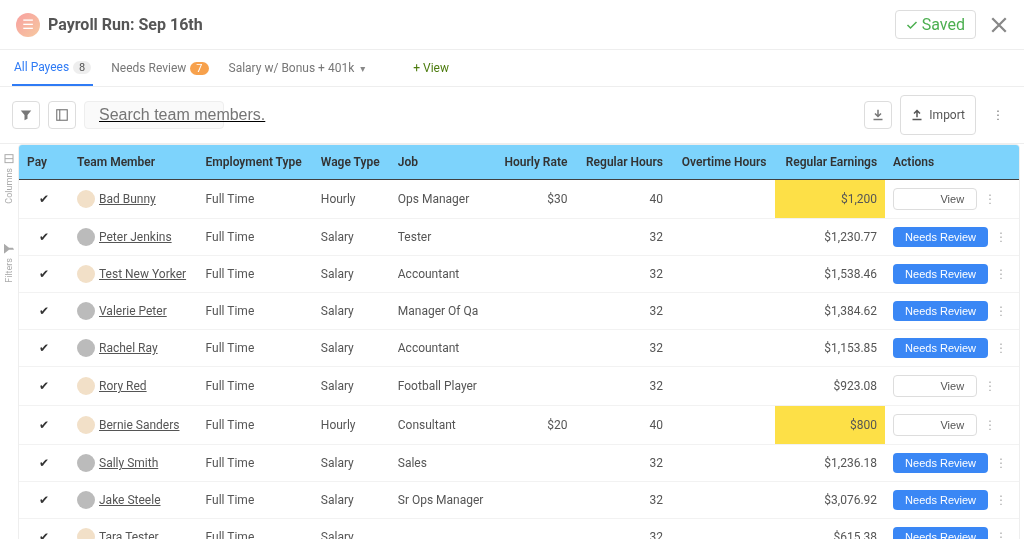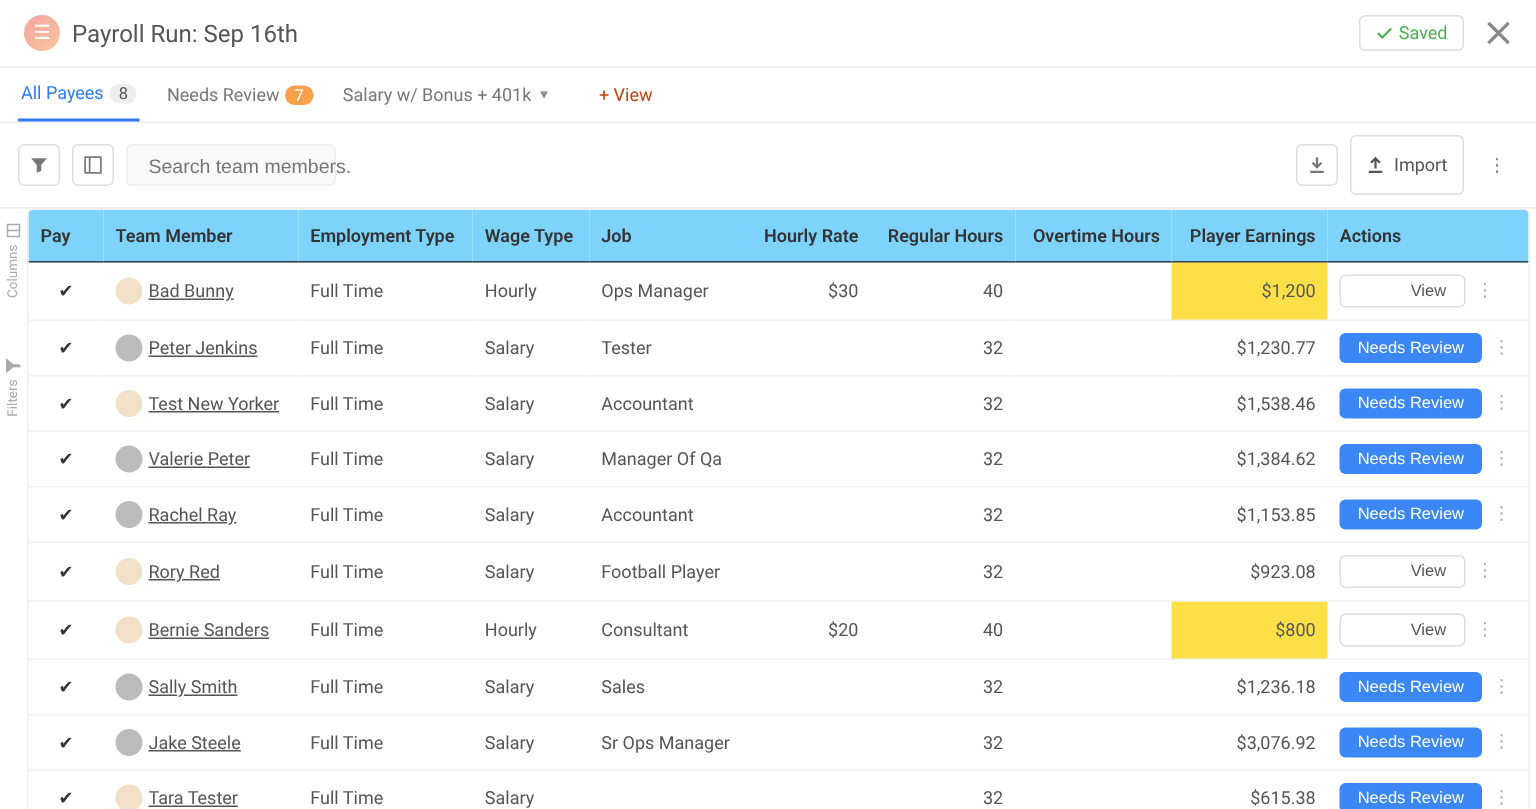--- a/index.html
+++ b/index.html
@@ -1,36 +1,36 @@
 <!DOCTYPE html>
 <html><head>
 <meta charset="utf-8">
 <style>
   * { box-sizing: border-box; margin: 0; padding: 0; }
   body { font-family: -apple-system, BlinkMacSystemFont, "Segoe UI", Roboto, Helvetica, Arial, sans-serif; font-size: 12px; color: #333; background: #fff; }
 
   .header { display: flex; align-items: center; padding: 10px 16px; border-bottom: 1px solid #eee; }
   .header-logo { width: 24px; height: 24px; border-radius: 50%; background: linear-gradient(135deg,#f8a0a0,#f6c9a0); margin-right: 8px; display:flex; align-items:center; justify-content:center; color:#fff; font-size:13px; }
-  .header-title { font-size: 16px; font-weight: 400; color: #555; flex:1; }
-  .saved-btn { border:1px solid #ddd; border-radius:4px; padding:4px 10px; font-size:12px; color:#4CAF50; display:flex; align-items:center; gap:4px;justify-content:flex-end; }
+  .header-title { font-size: 16px; font-weight: 700; color: #555; flex:1; }
+  .saved-btn { border:1px solid #ddd; border-radius:4px; padding:4px 10px; font-size:16px; color:#4CAF50; display:flex; align-items:center; gap:4px;justify-content:flex-end; }
   .saved-btn svg { width:12px; height:12px; }
   .close-icon { margin-left:14px; color:#888; width:18px; height:18px; cursor:pointer; }
 
   .tabs { display:flex; align-items:center; padding: 0 12px; border-bottom:1px solid #eee; gap:16px; font-size:12px; }
   .tab { padding:10px 2px; color:#777; display:flex; align-items:center; gap:4px; cursor:pointer; }
   .tab.active { color:#2F7BF5; border-bottom:2px solid #2F7BF5; }
   .tab-badge { background:#eee; border-radius:8px; padding:0 6px; font-size:11px; color:#555; }
   .tab-badge.orange { background:#f7a14c; color:#fff; }
   .chev { color:#888; font-size:10px; margin-left:2px; }
-  .add-view { color:#c2410c; margin-left:14px; }
+  .add-view { color:#4d7c0f; margin-left:28px; }
 
   .toolbar { display:flex; align-items:center; padding:8px 12px; gap:8px; border-bottom:1px solid #eee; }
   .icon-btn { border:1px solid #ddd; border-radius:4px; width:28px; height:28px; display:flex; align-items:center; justify-content:center; background:#fff; color:#777; cursor:pointer; }
   .search { border:1px solid #eee; border-radius:4px; height:28px; width:140px; display:flex; align-items:center; padding:0 8px; color:#aaa; gap:6px; background:#fafafa; }
-  .search input { border:none; outline:none; background:transparent; font-size:13px; flex:1; }
+  .search input { border:none; outline:none; background:transparent; font-size:16px; flex:1;text-decoration:underline; }
   .toolbar-spacer { flex:1; }
   .import-btn { border:1px solid #ddd; border-radius:4px; height:40px; padding:0 10px; display:flex; align-items:center; gap:6px; color:#555; font-size:12px; cursor:pointer; }
 
   .main { display:flex; }
   .side-rails { width:18px; display:flex; flex-direction:column; align-items:center; padding-top:10px; gap:40px; color:#aaa; font-size:9px; }
   .side-rail { writing-mode:vertical-rl; transform:rotate(180deg); display:flex; align-items:center; gap:4px; cursor:pointer; }
   .side-rail svg { transform:rotate(90deg); width:10px; height:10px; }
 
   .table-wrap { flex:1; border:1px solid #eee; border-radius:4px; margin:0 4px 0 0; overflow:hidden; }
   table { width:100%; border-collapse:collapse; font-size:12px; }
@@ -140,21 +140,21 @@
       <thead>
         <tr>
           <th>Pay</th>
           <th>Team Member</th>
           <th>Employment Type</th>
           <th>Wage Type</th>
           <th>Job</th>
           <th class="num">Hourly Rate</th>
           <th class="num">Regular Hours</th>
           <th class="num">Overtime Hours</th>
-          <th class="num">Player Earnings</th>
+          <th class="num">Regular Earnings</th>
           <th>Actions</th>
         </tr>
       </thead>
       <tbody id="tbody">
           <tr>
             <td class="pay-cell"><span class="check">✔</span></td>
             <td>
               <div class="team-cell">
                 <span class="avatar ph"></span>
                 <span>Bad Bunny</span>

